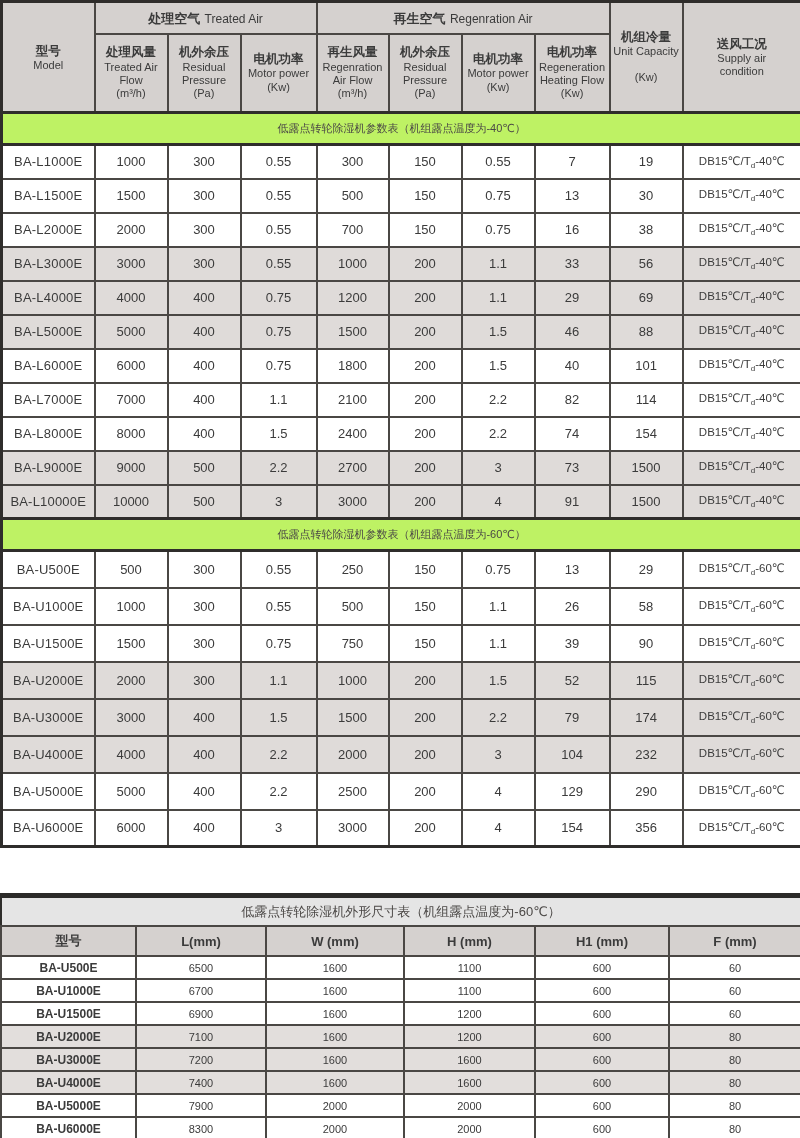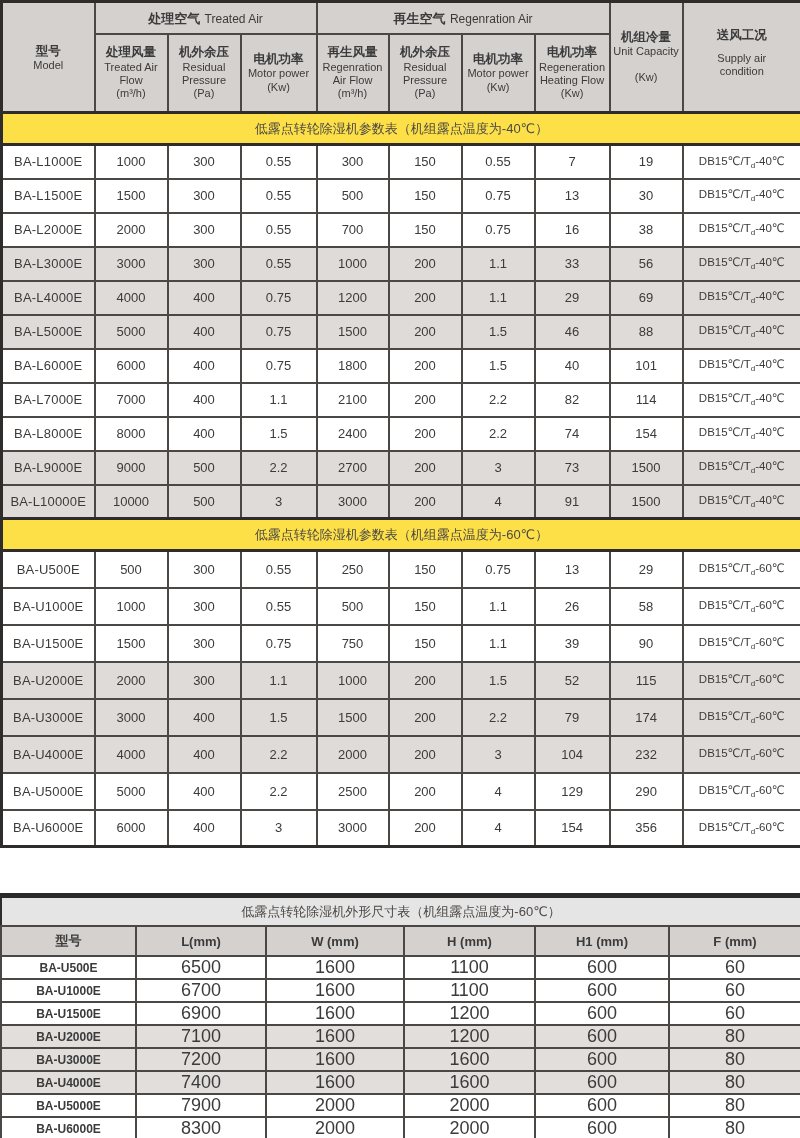--- a/index.html
+++ b/index.html
@@ -18,25 +18,25 @@
   .param-table thead th{background:#d5d1cf;font-weight:400;}
   .group-row th{height:28px;}
   .group-th .zh{font-weight:700;font-size:13px;}
   .group-th .en{font-size:12px;}
   .sub-row th{height:74px;}
   .th .zh{font-weight:700;font-size:12.5px;line-height:1.25;}
   .th .en{font-size:11px;line-height:1.15;}
   .th .unit{font-size:11px;line-height:1.3;}
   .model-th .zh{margin-top:2px;}
   .tall-th .unit{margin-top:12px;}
-  .supply-th .en{max-width:78px;margin:9px auto;text-align:center;}
+  .supply-th .en{max-width:78px;margin:0 auto;text-align:center;}
   .title-row td{
     border-top:3px solid #2f2d2b;border-bottom:3px solid #2f2d2b;
-    border-left:0;border-right:0;background:#fde047;
-    font-size:13px;color:#4b4846;height:27px;
+    border-left:0;border-right:0;background:#bef264;
+    font-size:11px;color:#4b4846;height:27px;
   }
   #t40 tr.data{height:34px;}
   #t60 tr.data{height:37px;}
   tr.data td{font-size:13px;background:#ffffff;}
   tr.data.shaded td{background:#dfdbd9;}
   tr.data td.model{font-size:13px;letter-spacing:.2px;}
   tr.data td.supply{font-size:11.5px;white-space:nowrap;margin-left:11px;}
   tr.data td.supply sub{font-size:8px;}
   
   .gap{height:45px;background:#ffffff;}
@@ -45,21 +45,21 @@
   .dim-table th,.dim-table td{
     border:2px solid #4a4744;text-align:center;vertical-align:middle;
     padding:0 2px;overflow:hidden;
   }
   .dim-title-row td{
     background:#e5e5e5;font-size:13px;color:#4b4846;height:27px;
     border-left:0;border-right:0;
   }
   .dim-head-row th{background:#d5d1cf;font-size:13px;font-weight:700;height:28px;}
   .dim-table tbody tr{height:23px;}
-  .dim-table tbody td{font-size:18px;background:#ffffff;}
+  .dim-table tbody td{font-size:11px;background:#ffffff;}
   .dim-table tbody tr.shaded td{background:#e2dedc;}
   .dim-table tbody td.model{font-weight:700;font-size:12px;}
 </style>
 </head>
 <body>
 
 <div class="page">
 
   <table class="param-table">
     <colgroup>

